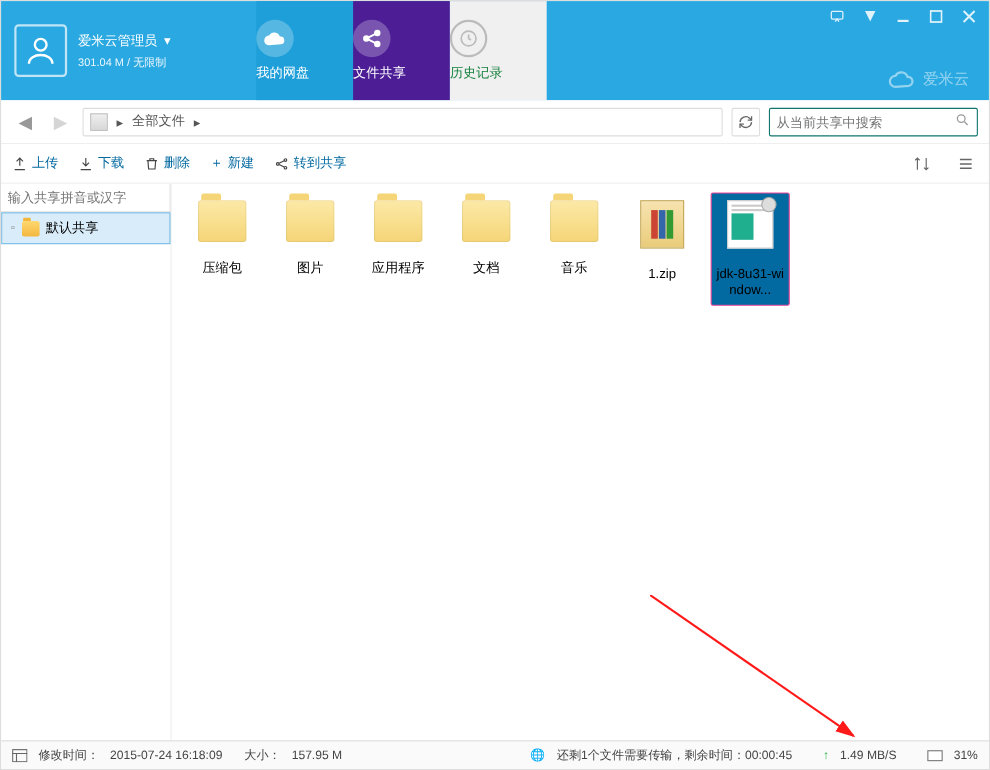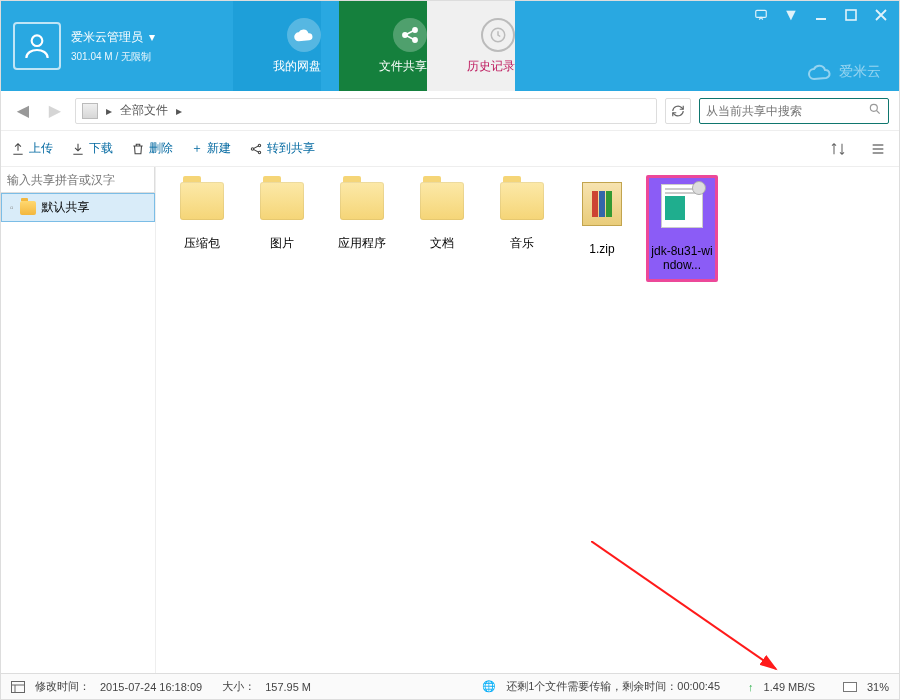--- a/index.html
+++ b/index.html
@@ -8,24 +8,24 @@
 
 .header { height: 90px; background: #29a8e1; display: flex; align-items: stretch; color: #fff; position: relative; }
 .user-block { width: 232px; display: flex; align-items: center; padding: 14px 12px; gap: 10px; }
 .avatar { width: 48px; height: 48px; border: 2px solid rgba(255,255,255,0.7); border-radius: 4px; display: flex; align-items: center; justify-content: center; }
 .avatar svg { width: 32px; height: 32px; }
 .user-info { display: flex; flex-direction: column; gap: 4px; font-size: 12px; }
 .user-name { display: flex; align-items: center; gap: 6px; }
 .quota { font-size: 10px; opacity: 0.9; }
 
 .tabs { display: flex; }
-.tab { width: 88px; display: flex; flex-direction: column; align-items: flex-end; justify-content: center; gap: 6px; font-size: 12px; cursor: pointer; }
+.tab { width: 88px; display: flex; flex-direction: column; align-items: flex-start; justify-content: center; gap: 6px; font-size: 12px; cursor: pointer; }
 .tab.disk { background: #1e9fd9; }
-.tab.share { background: #15803d; margin-left: 18px; }
-.tab.history { background: #f0f0f0; color: #be185d; }
+.tab.share { background: #4c1d95; }
+.tab.history { background: #f0f0f0; color: #15803d; }
 .tab-icon { width: 34px; height: 34px; border-radius: 50%; display: flex; align-items: center; justify-content: center; }
 .tab.disk .tab-icon { background: rgba(255,255,255,0.25); }
 .tab.share .tab-icon { background: rgba(255,255,255,0.25); }
 .tab.history .tab-icon { border: 2px solid #bbb; }
 
 .window-controls { position: absolute; top: 6px; right: 10px; display: flex; gap: 14px; align-items: center; }
 .window-controls .wc { width: 16px; height: 16px; cursor: pointer; display: flex; align-items: center; justify-content: center; color: #fff; opacity: 0.85; }
 
 .brand { position: absolute; right: 18px; bottom: 10px; display: flex; align-items: center; gap: 6px; opacity: 0.5; font-size: 14px; }
 .brand-cloud { width: 26px; height: 18px; }
@@ -50,21 +50,21 @@
 .sidebar { width: 155px; border-right: 1px solid #eee; display: flex; flex-direction: column; }
 .sidebar-search { height: 26px; margin: 0; border: 1px solid #ddd; border-top: none; border-left:none; }
 .sidebar-search input { width: 100%; height: 100%; border: none; outline: none; padding: 0 6px; font-size: 12px; }
 .tree-item { display: flex; align-items: center; gap: 6px; padding: 5px 8px; font-size: 12px; cursor: pointer; }
 .tree-item.selected { background: #d9ecf9; border: 1px solid #7bbde6; }
 .folder-glyph { width: 16px; height: 14px; background: linear-gradient(#ffd870, #f3b73e); border-radius: 2px; position: relative; }
 .folder-glyph::before { content:''; position:absolute; top:-3px; left:1px; width:7px; height:3px; background:#f3b73e; border-radius:1px 1px 0 0; }
 
 .files { flex: 1; padding: 8px 10px; display: flex; flex-wrap: wrap; align-content: flex-start; gap: 8px; overflow: auto; }
 .file-item { width: 72px; display: flex; flex-direction: column; align-items: center; gap: 16px; padding: 6px 2px; font-size: 12px; text-align: center; cursor: pointer; border: 1px solid transparent; border-radius: 2px; }
-.file-item.selected { background: #8b5cf6; border: 3px solid #ec4899; }
+.file-item.selected { background: #0369a1; border: 1px solid #ec4899; }
 .folder-icon-lg { width: 44px; height: 38px; background: linear-gradient(#fce9a8,#f5d577); border-radius: 3px; position: relative; box-shadow: inset 0 0 0 1px rgba(0,0,0,0.06); }
 .folder-icon-lg::before { content:''; position:absolute; top:-6px; left:3px; width:18px; height:6px; background:#f5d577; border-radius:2px 2px 0 0; }
 .zip-icon { width: 40px; height: 44px; background: linear-gradient(#f7e3b0,#e9cc7a); border: 1px solid #c2a44e; position: relative; display:flex; align-items:center; justify-content:center; }
 .zip-icon .books { display:flex; gap:1px; }
 .zip-icon .book { width:6px; height:26px; }
 .zip-icon .b1 { background:#c43; } .zip-icon .b2 { background:#36a; } .zip-icon .b3 { background:#393; }
 .file-thumb { width: 42px; height: 44px; background:#fff; border:1px solid #ccc; position:relative; padding:3px; }
 .file-thumb .bar { height:2px; background:#ccc; margin-bottom:2px; }
 .file-thumb .inner { width:20px; height:24px; background:#1fae8e; margin-top:2px; }
 .file-thumb .disc { position:absolute; right:-4px; top:-4px; width:14px; height:14px; border-radius:50%; background:#ddd; border:1px solid #aaa; }

